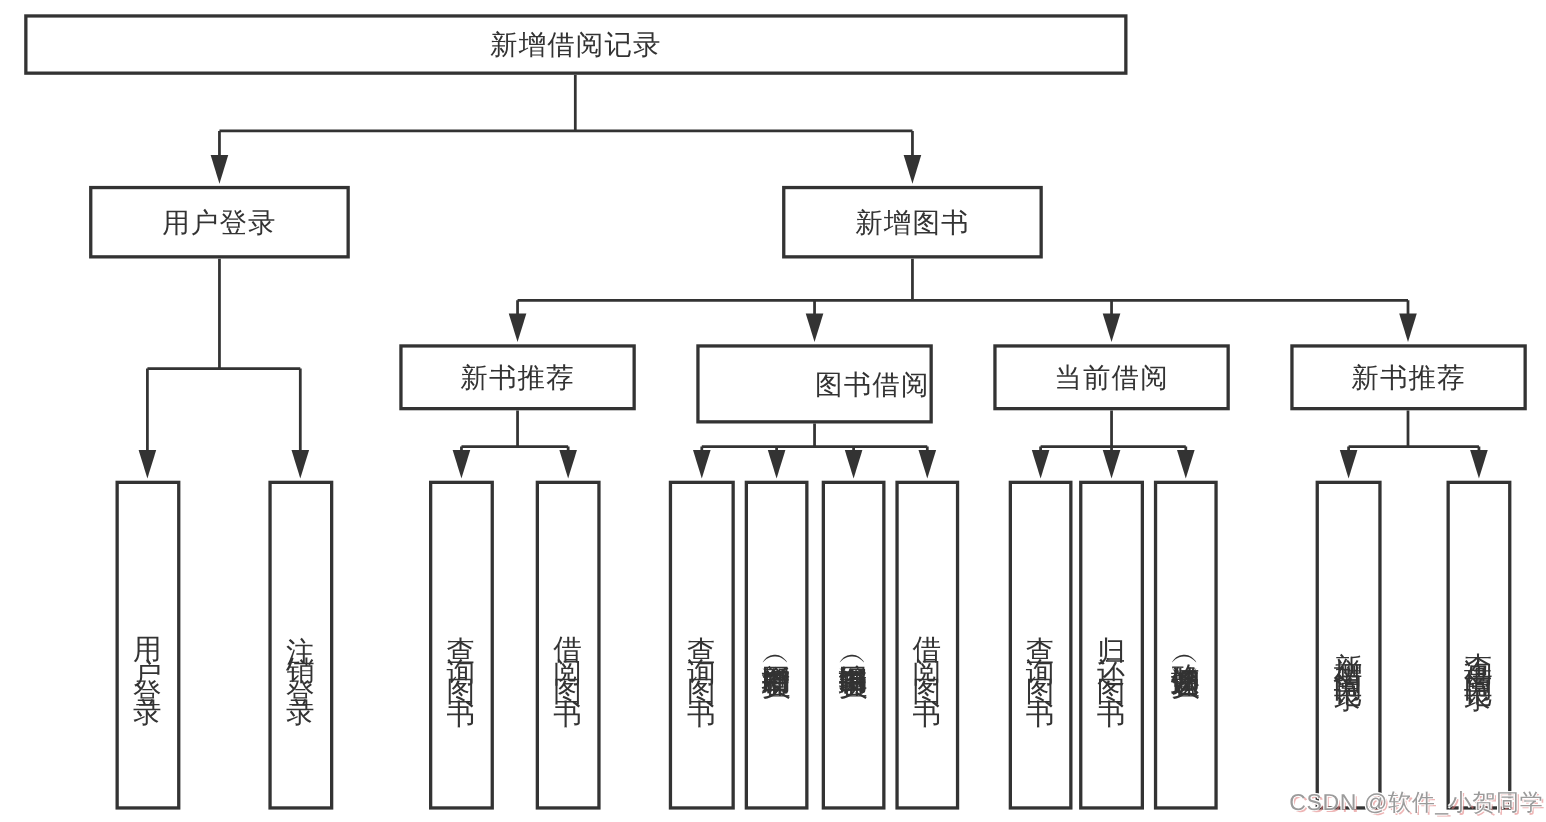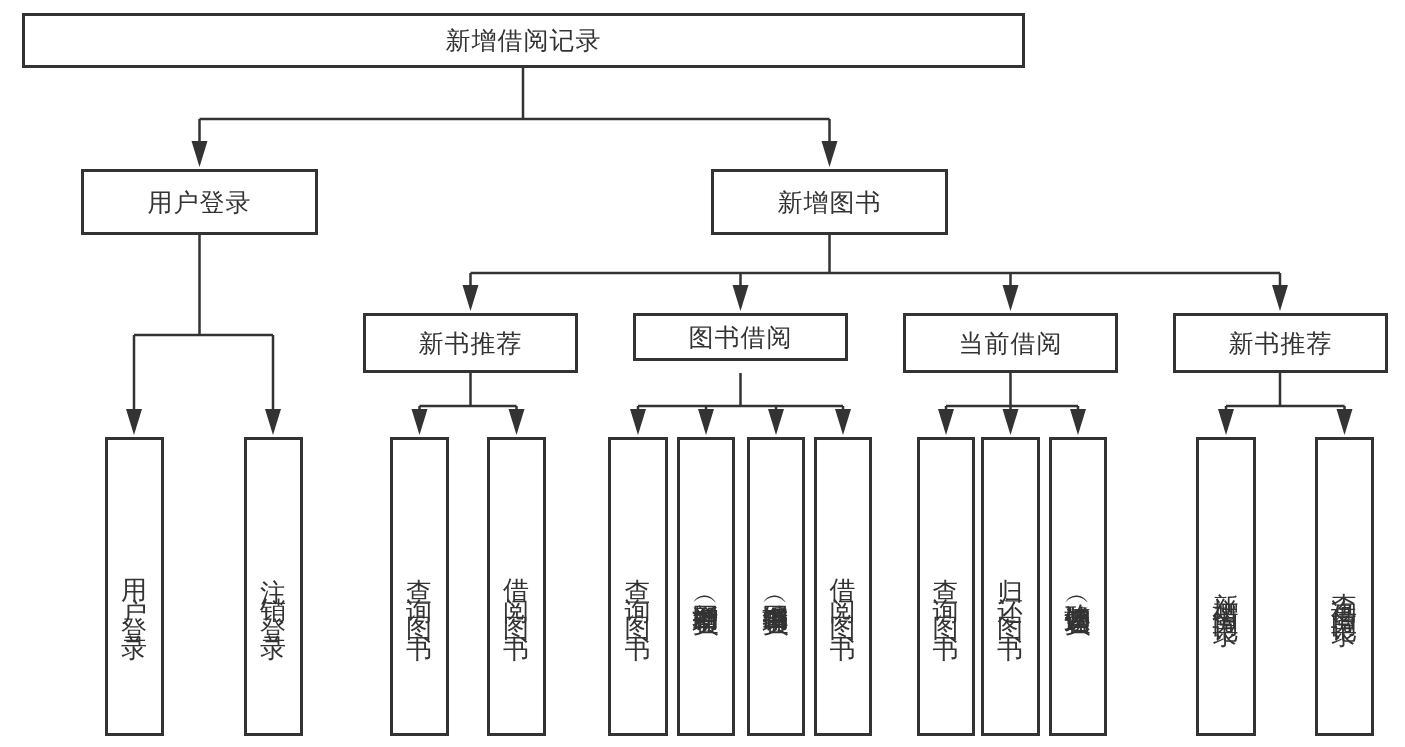--- a/index.html
+++ b/index.html
@@ -102,21 +102,21 @@
   <div class="box hbox" style="left:81px;top:169px;width:237px;height:66px;">
     <span>用户登录</span>
   </div>
   <div class="box hbox" style="left:711px;top:169px;width:237px;height:66px;">
     <span>新增图书</span>
   </div>
 
   <div class="box hbox" style="left:363px;top:313px;width:215px;height:60px;">
     <span>新书推荐</span>
   </div>
-  <div class="box hbox" style="left:633px;top:313px;width:215px;height:48px;">
+  <div class="box hbox" style="left:633px;top:313px;width:215px;height:72px;justify-content:flex-end;">
     <span>图书借阅</span>
   </div>
   <div class="box hbox" style="left:903px;top:313px;width:215px;height:60px;">
     <span>当前借阅</span>
   </div>
   <div class="box hbox" style="left:1173px;top:313px;width:215px;height:60px;">
     <span>新书推荐</span>
   </div>
 
   <div class="box vbox" style="left:105px;top:437px;width:59px;height:299px;">
@@ -156,14 +156,15 @@
     <span class="vtext vs-tight">确认归还（管理员）</span>
   </div>
 
   <div class="box vbox" style="left:1196px;top:437px;width:60px;height:299px;">
     <span class="vtext vs-med">新增借阅记录</span>
   </div>
   <div class="box vbox" style="left:1315px;top:437px;width:59px;height:299px;">
     <span class="vtext vs-med">查询借阅记录</span>
   </div>
 
+  <div class="watermark">CSDN @软件_小贺同学</div>
 
 </div>
 
 </body></html>

